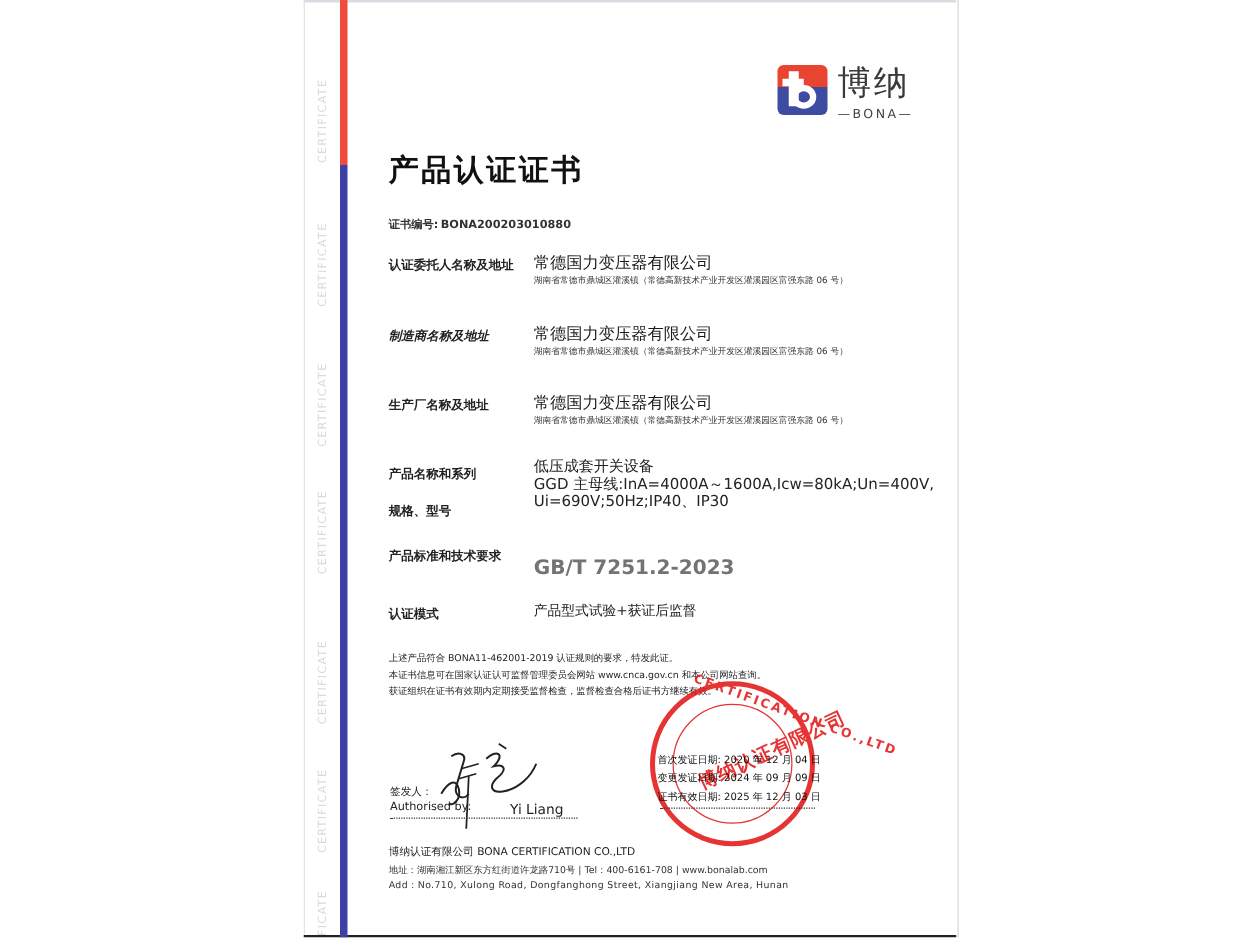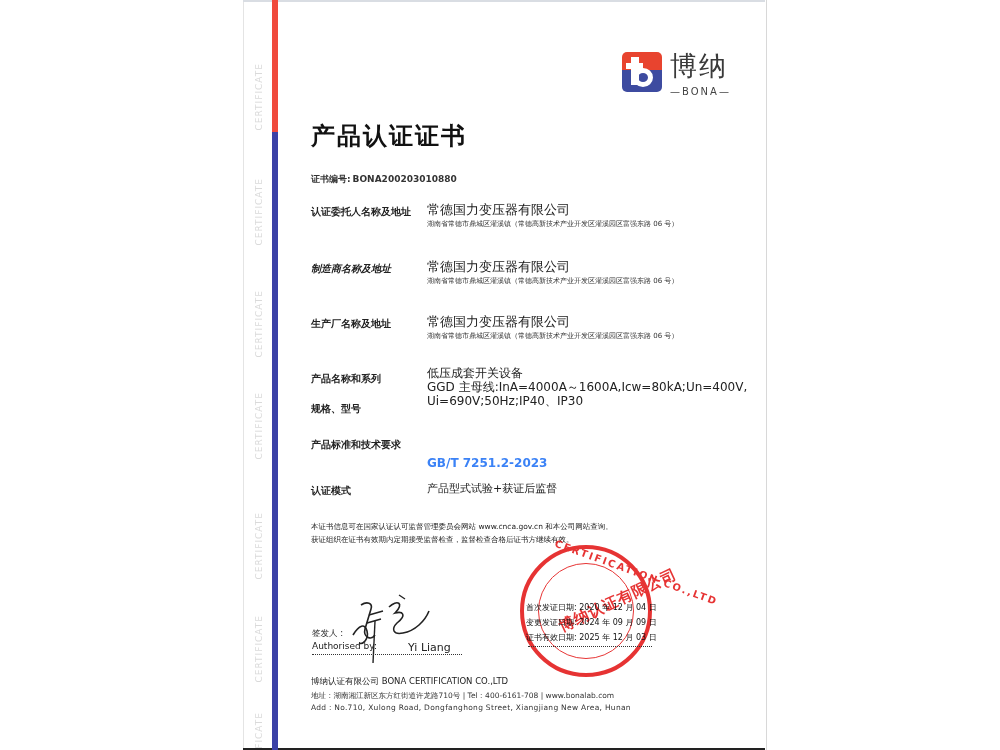--- a/index.html
+++ b/index.html
@@ -40,21 +40,21 @@
     font-family:"DejaVu Serif", "Liberation Serif", serif; letter-spacing:2px;
   }
 
   .cert-no { position:absolute; left:311px; top:173px; font-size:9px; color:#333; }
   .cert-no span { margin-right:2px;font-weight:bold; }
 
   .label { position:absolute; left:311px; font-size:10px; font-weight:bold; color:#222; }
   .company { position:absolute; left:427px; font-size:13px; color:#1a1a1a; }
   .address { position:absolute; left:427px; font-size:7px; color:#333; white-space:nowrap; }
   .value { position:absolute; left:427px; font-size:12px; color:#222; line-height:14px; }
-  .standard { position:absolute; left:427px; top:456px; font-size:12px; font-weight:bold; color:#3b82f6; }
+  .standard { position:absolute; left:427px; top:444px; font-size:16px; font-weight:bold; color:#737373; }
   .mode { position:absolute; left:427px; top:481px; font-size:11px; color:#1a1a1a; }
 
   .notes { position:absolute; left:311px; top:520px; font-size:7.5px; color:#222; line-height:13px; }
 
   .seal {
     position:absolute; left:520px; top:545px; width:132px; height:132px; border-radius:50%;
     border:4px solid #e41e1e; box-sizing:border-box; opacity:0.9;
   }
   .seal-inner { position:absolute; left:14px; top:14px; width:96px; height:96px; border-radius:50%; border:1.5px solid #e41e1e; box-sizing:border-box; }
   .seal-text { position:absolute; left:26px; top:18px; font-size:10px; color:#e41e1e; font-weight:bold; letter-spacing:2px; transform:rotate(20deg); white-space:nowrap; }
@@ -126,20 +126,21 @@
 <div class="value" style="top:380px;">GGD  主母线:InA=4000A～1600A,Icw=80kA;Un=400V,</div>
 <div class="value" style="top:394px;">Ui=690V;50Hz;IP40、IP30</div>
 
 <div class="label" style="top:438px;text-align:center;">产品标准和技术要求</div>
 <div class="standard">GB/T 7251.2-2023</div>
 
 <div class="label" style="top:484px;">认证模式</div>
 <div class="mode">产品型式试验+获证后监督</div>
 
 <div class="notes">
+  <div>上述产品符合 BONA11-462001-2019 认证规则的要求，特发此证。</div>
   <div>本证书信息可在国家认证认可监督管理委员会网站 www.cnca.gov.cn 和本公司网站查询。</div>
   <div>获证组织在证书有效期内定期接受监督检查，监督检查合格后证书方继续有效。</div>
 </div>
 
 <div class="seal">
   <div class="seal-inner"></div>
   <div class="seal-text">CERTIFICATION CO.,LTD</div>
   <div class="seal-cn">博纳认证有限公司</div>
 </div>
 

